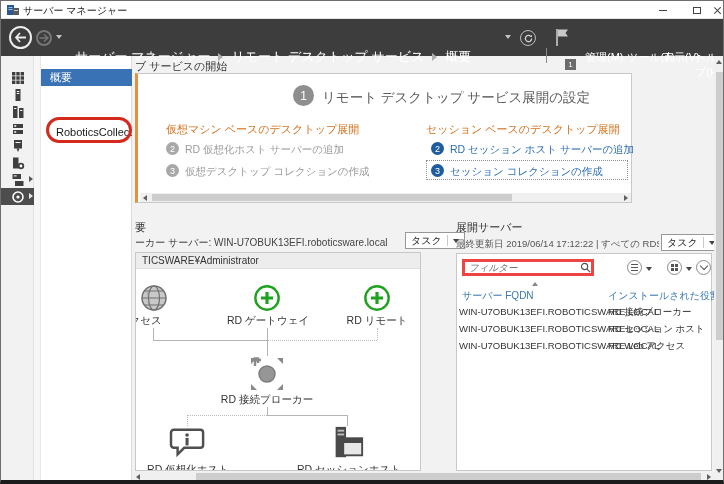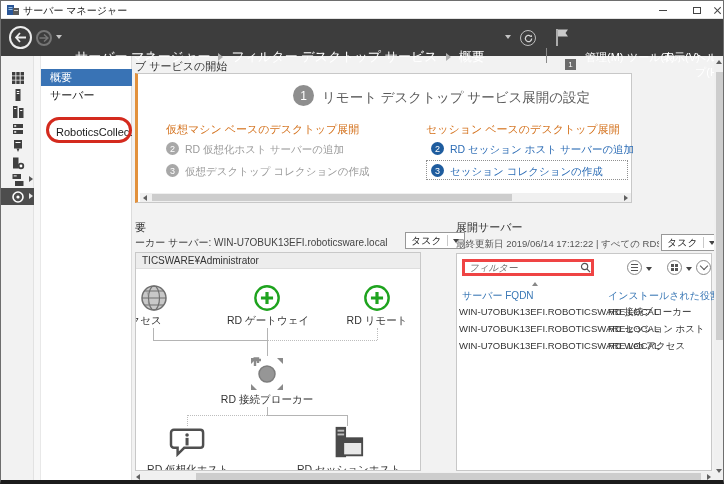--- a/index.html
+++ b/index.html
@@ -122,21 +122,21 @@
     </div>
     <div class="abs circ fwd" style="left:35px;top:11px">
       <svg width="10" height="8" viewBox="0 0 10 8">
           <path d="M5 0.5 L9 4 L5 7.5 M0.5 4 H9" stroke="#767676" stroke-width="1.5" fill="none"></path>
         </svg>
     </div>
     <span class="abs cd w" style="left:55px;top:16px"></span>
     <div class="abs crumb">
       <span>サーバー マネージャー</span>
       <span class="cr"></span>
-      <span>フィルター デスクトップ サービス</span>
+      <span>リモート デスクトップ サービス</span>
       <span class="cr"></span>
       <span>概要</span>
     </div>
     <span class="abs cd w" style="left:504px;top:16px"></span>
     <div class="abs circ" style="left:519px;top:11px;width:16px;height:16px;border:1.5px solid #bdbdbd">
       <svg width="9" height="9" viewBox="0 0 10 10">
           <path d="M8.5 5 a3.5 3.5 0 1 1 -1.2-2.6" stroke="#d4d4d4" stroke-width="1.4" fill="none"></path>
           <path d="M8.8 0.8 L8.8 3.2 L6.4 3.2 Z" fill="#d4d4d4"></path>
         </svg>
     </div>
@@ -208,21 +208,20 @@
           <circle cx="7" cy="7" r="5" fill="none" stroke="#fff" stroke-width="1.6"></circle>
           <circle cx="7" cy="7" r="1.6" fill="#fff"></circle>
         </svg>
         <span class="exp"></span>
       </div>
   </div>
   <div class="abs gutter"></div>
 
   <div class="abs sidenav">
     <div class="navitem sel" style="top:13px">概要</div>
-    <div class="navitem" style="top:31px">サーバー</div>
     <div class="navitem" style="top:67px;padding-left:15px">RoboticsCollecti...</div>
   </div>
   <div class="abs annot"></div>
 
   <div class="abs clipped" style="left:134px;top:58px">ブ サービスの開始</div>
 
   <div class="abs qs">
     <div class="abs stepcirc c-gray-lg" style="left:155px;top:11px">1</div>
     <div class="abs qstitle" style="left:184px;top:15px">リモート デスクトップ サービス展開の設定</div>
 

